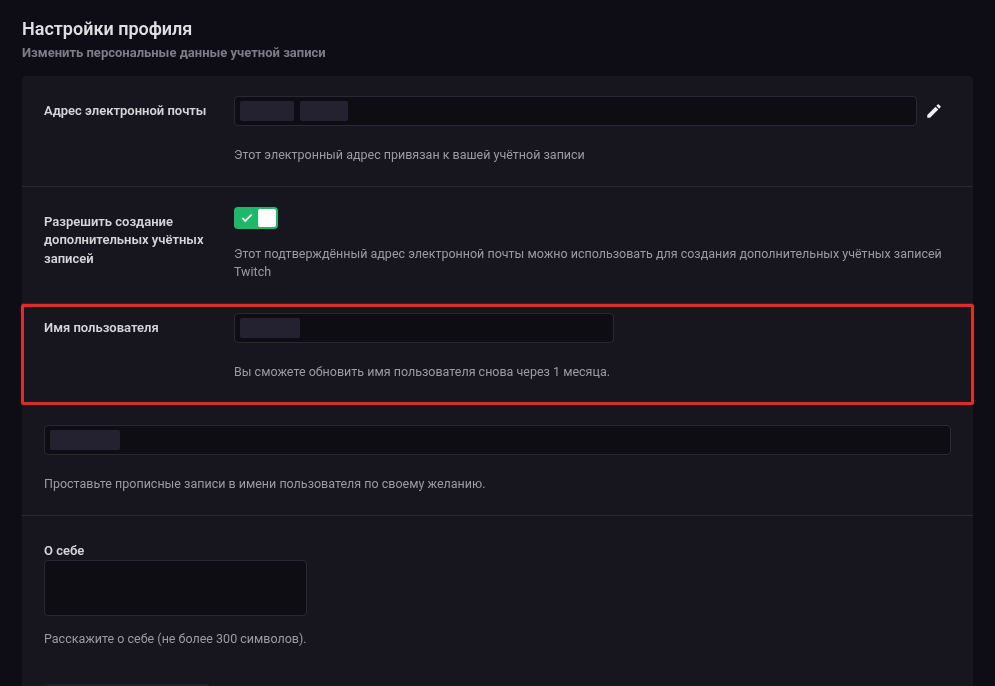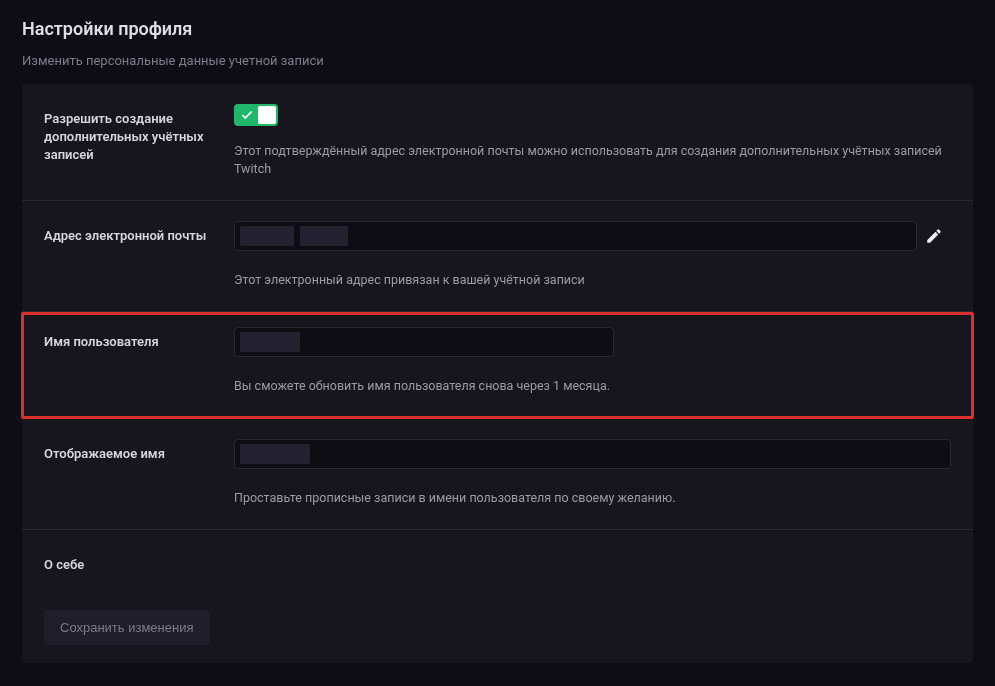--- a/index.html
+++ b/index.html
@@ -9,43 +9,44 @@
     color: #efeff1;
     width: 995px;
     height: 686px;
     overflow: hidden;
     padding: 18px 22px;
   }
   .page-title {
     font-size: 18px;
     font-weight: 600;
     color: #dedee3;
-    margin-bottom: 14px;
+    margin-bottom: 6px;
   }
   .page-subtitle {
     font-size: 13px;
     color: #7d7d8a;
     margin-bottom: 16px;
+    font-weight: bold;
   }
   .panel {
     background: #17151e;
     border-radius: 4px;
     padding: 0;
   }
   .row {
     display: flex;
     align-items: flex-start;
     padding: 20px 22px 22px 22px;
     border-bottom: 1px solid #2a2832;
   }
   .row.highlight {
     border: 3px solid #d9302c;
     border-radius: 2px;
     margin: 0 -1px;
-    padding: 12px 20px 20px 20px;
+    padding: 6px 20px 20px 20px;
   }
   .row.no-border { border-bottom: none; flex-direction: column; }
   .label-col {
     width: 190px;
     flex-shrink: 0;
     font-size: 13px;
     font-weight: 600;
     color: #d5d5da;
     line-height: 1.4;
     padding-top: 6px;
@@ -154,76 +155,79 @@
 </style>
 </head>
 <body>
 
 <div class="page-title">Настройки профиля</div>
 <div class="page-subtitle">Изменить персональные данные учетной записи</div>
 
 <div class="panel">
 
   <div class="row">
+    <div class="label-col">Адрес электронной почты</div>
+    <div class="field-col">
+      <div class="field-input-wrap">
+        <input type="text" class="field-input" value="" style="">
+        <div class="redacted-bar" style="width:54px;"></div>
+        <div class="redacted-bar" style="width:48px; left:66px;"></div>
+      </div>
+      <div class="help-text">Этот электронный адрес привязан к вашей учётной записи</div>
+    </div>
+    <div class="edit-icon-col">
+      <span class="edit-icon">
+        <svg viewBox="0 0 24 24" fill="currentColor">
+            <path d="M3 17.25V21h3.75l11-11.03-3.75-3.75L3 17.25zM20.71 7.04a1 1 0 0 0 0-1.41l-2.34-2.34a1 1 0 0 0-1.41 0l-1.83 1.83 3.75 3.75 1.83-1.83z"></path>
+          </svg>
+      </span>
+    </div>
+  </div>
+
+  <div class="row">
     <div class="label-col">Разрешить создание дополнительных учётных записей</div>
     <div class="field-col">
       <div class="toggle">
         <span class="toggle-check">
           <svg viewBox="0 0 24 24" fill="none" stroke="currentColor" stroke-width="3">
               <polyline points="4 12 9 17 20 6"></polyline>
             </svg>
         </span>
         <span class="toggle-knob"></span>
       </div>
       <div class="help-text">Этот подтверждённый адрес электронной почты можно использовать для создания дополнительных учётных записей Twitch</div>
     </div>
   </div>
 
-  <div class="row">
-    <div class="label-col">Адрес электронной почты</div>
-    <div class="field-col">
-      <div class="field-input-wrap">
-        <input type="text" class="field-input" value="" style="">
-        <div class="redacted-bar" style="width:54px;"></div>
-        <div class="redacted-bar" style="width:48px; left:66px;"></div>
-      </div>
-      <div class="help-text">Этот электронный адрес привязан к вашей учётной записи</div>
-    </div>
-    <div class="edit-icon-col">
-      <span class="edit-icon">
-        <svg viewBox="0 0 24 24" fill="currentColor">
-            <path d="M3 17.25V21h3.75l11-11.03-3.75-3.75L3 17.25zM20.71 7.04a1 1 0 0 0 0-1.41l-2.34-2.34a1 1 0 0 0-1.41 0l-1.83 1.83 3.75 3.75 1.83-1.83z"></path>
-          </svg>
-      </span>
-    </div>
-  </div>
-
   <div class="row highlight">
     <div class="label-col">Имя пользователя</div>
     <div class="field-col short">
       <div class="field-input-wrap">
         <input type="text" class="field-input" value="" style="">
         <div class="redacted-bar" style="width:60px;"></div>
       </div>
       <div class="help-text">Вы сможете обновить имя пользователя снова через 1 месяца.</div>
     </div>
   </div>
 
   <div class="row">
-    <div class="label-col">Отображаемое имя</div>
     <div class="field-col">
       <div class="field-input-wrap">
         <input type="text" class="field-input" value="" style="">
         <div class="redacted-bar" style="width:70px;"></div>
       </div>
       <div class="help-text">Проставьте прописные записи в имени пользователя по своему желанию.</div>
     </div>
   </div>
 
   <div class="row no-border">
     <div class="label-col">О себе</div>
+    <div class="field-col">
+      <textarea class="textarea-input" value="" style=""></textarea>
+      <div class="help-text">Расскажите о себе (не более 300 символов).</div>
+    </div>
   </div>
 
   <div class="save-row">
     <button class="save-btn">Сохранить изменения</button>
   </div>
 
 </div>
 
 </body></html>

